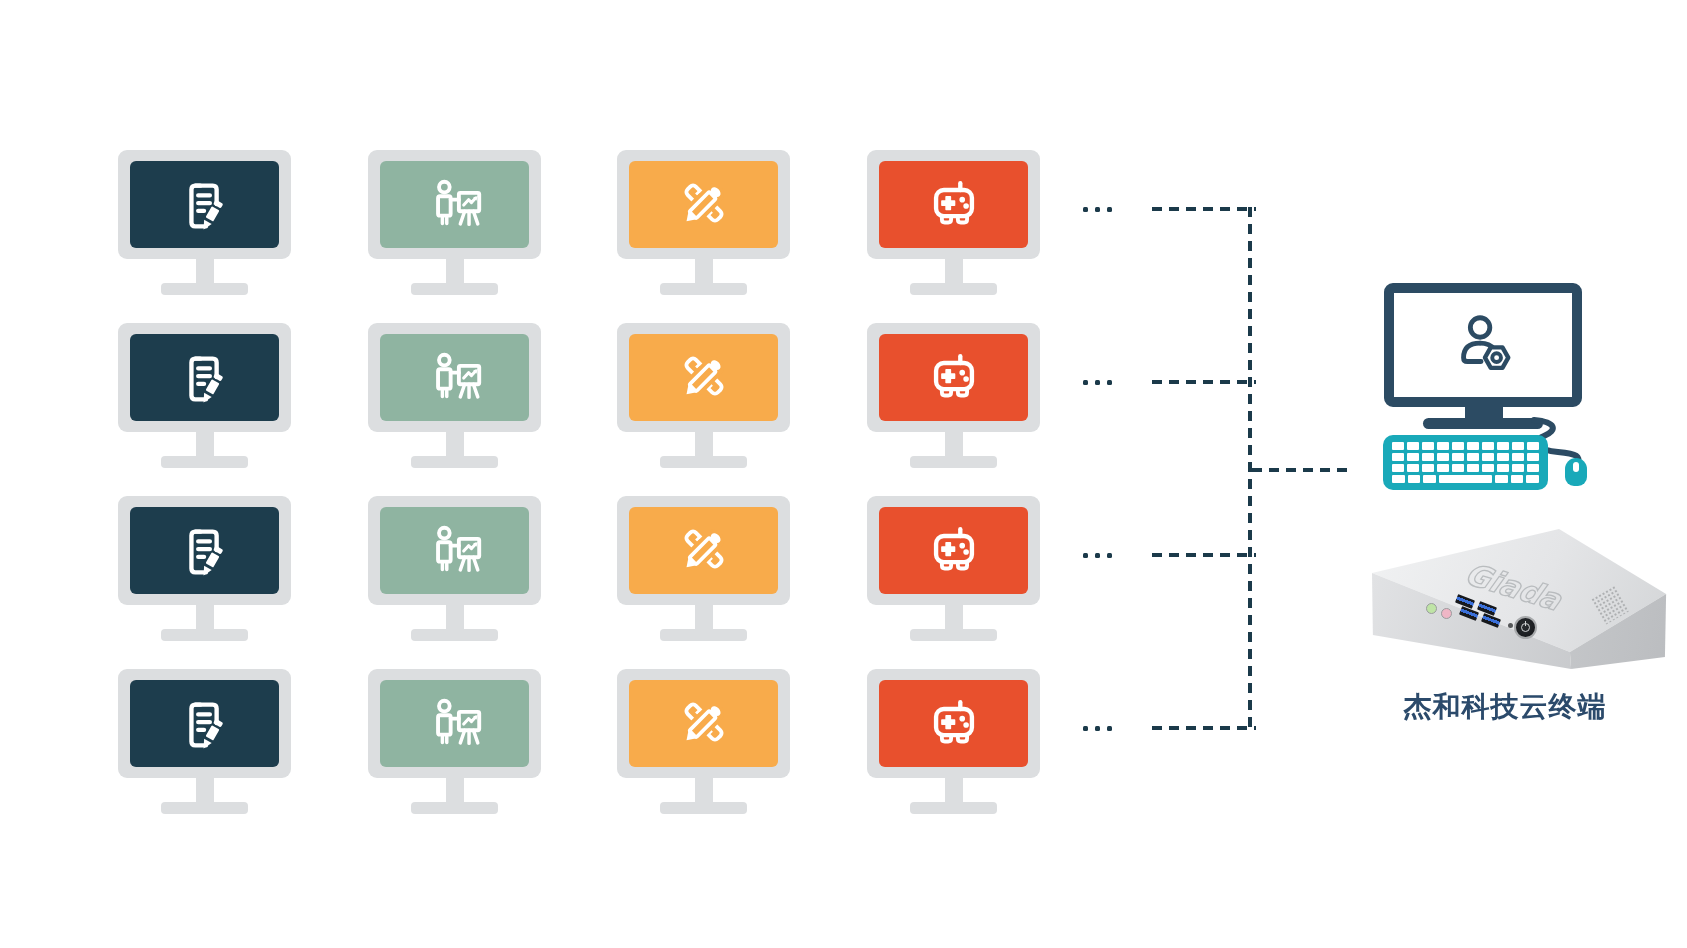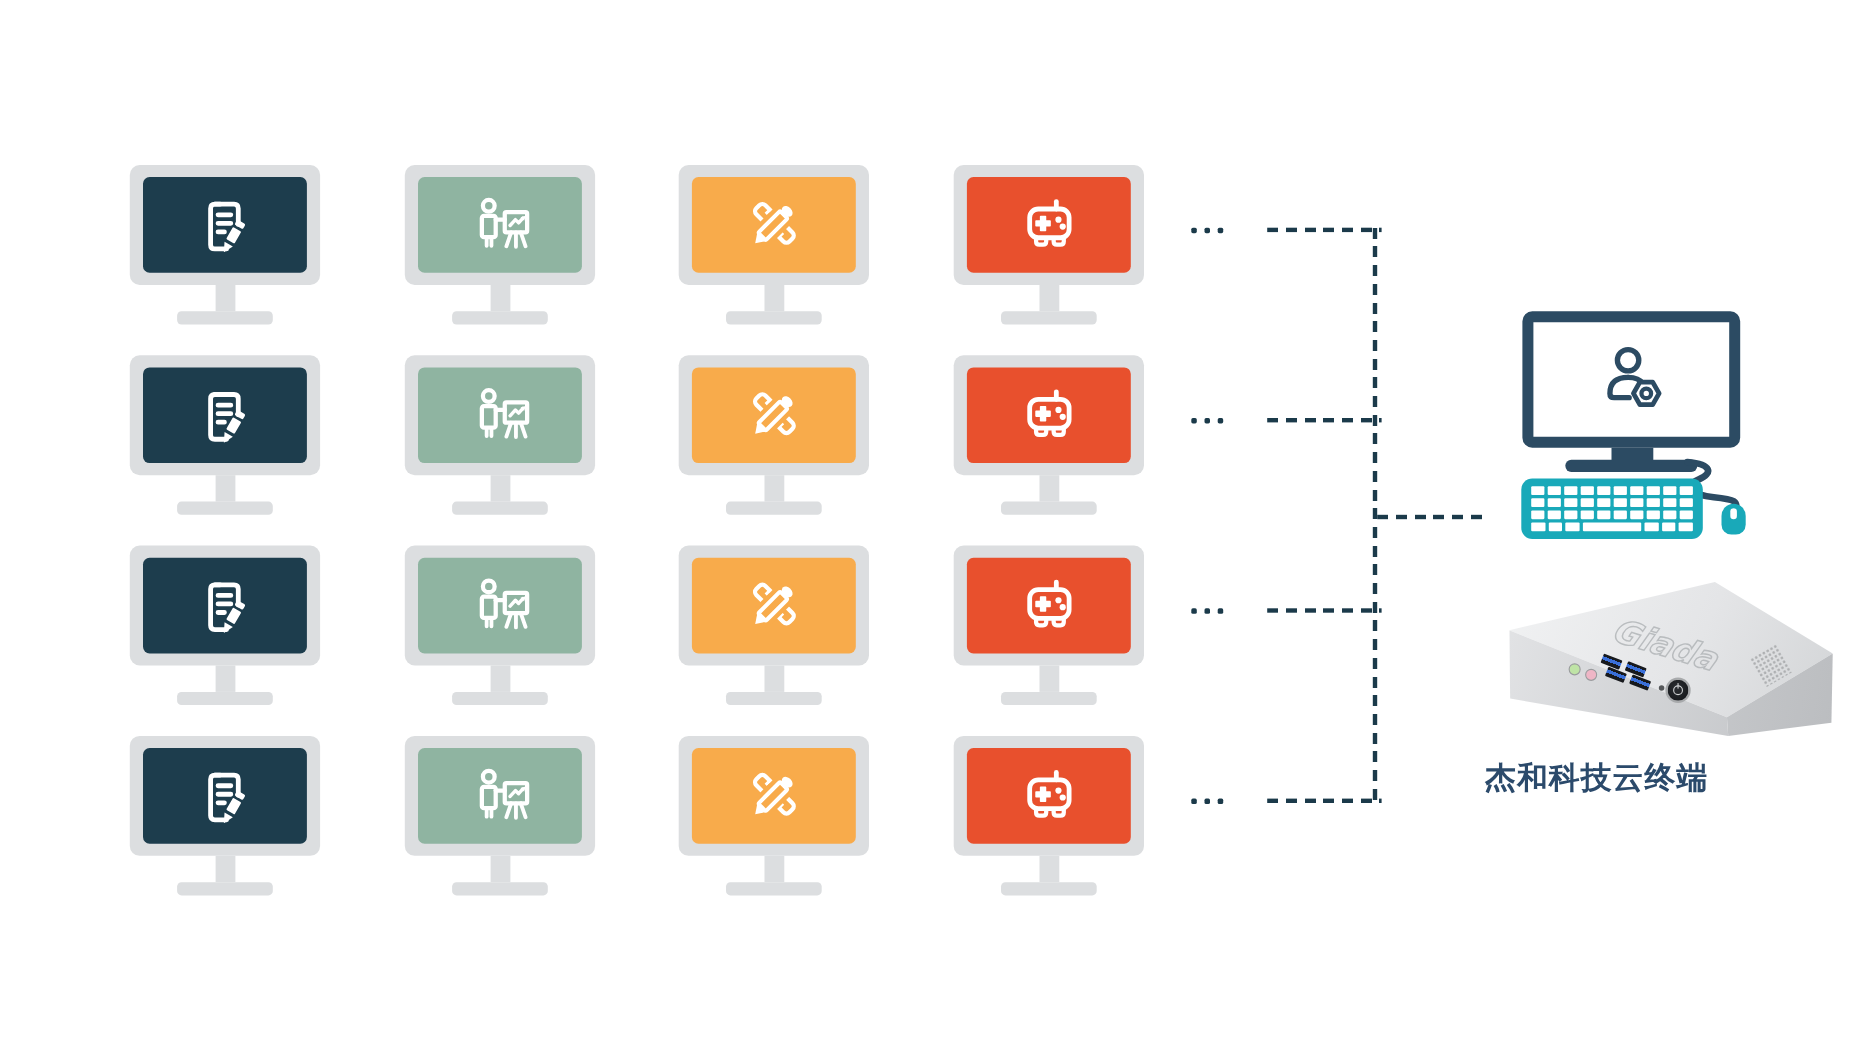--- a/index.html
+++ b/index.html
@@ -53,21 +53,21 @@
   .usb{position:absolute;width:18px;height:9px;border-radius:1px;transform:rotate(21deg);
        background:linear-gradient(180deg,#17191d 28%,#3a6fd8 28% 62%,#17191d 62%);}
   .hole{position:absolute;left:136px;top:95px;width:5px;height:5px;border-radius:50%;background:#56585a;}
   .power{position:absolute;left:142px;top:88px;width:23px;height:23px;border-radius:50%;
          background:radial-gradient(circle at 45% 40%,#2b2e32,#121417);border:2px solid #a8aaac;box-sizing:border-box;}
   .power .ring{position:absolute;left:5px;top:5px;width:9px;height:9px;border:1.7px solid #cfd1d3;
                border-radius:50%;box-sizing:border-box;}
   .power .tick{position:absolute;left:8.6px;top:3px;width:1.8px;height:5px;background:#cfd1d3;}
   .vent{position:absolute;left:224px;top:62px;width:28px;height:30px;transform:rotate(-30deg);
         background-image:radial-gradient(#aeb0b2 1px,transparent 1.3px);background-size:4px 4px;}
-  .device-label{position:absolute;left:1350px;top:688px;width:310px;text-align:left;
+  .device-label{position:absolute;left:1350px;top:688px;width:310px;text-align:center;
                 font-size:28px;font-weight:700;letter-spacing:1px;color:var(--labelcol);}
 </style>
 </head>
 <body>
 
 <svg width="0" height="0" style="position:absolute">
   <defs>
     <symbol id="document-edit-icon" viewBox="0 0 64 64">
       <path d="M22 12 H40 Q44 12 44 16 V31" fill="none" stroke="#fff" stroke-width="4.5" stroke-linecap="round"></path>
       <path d="M27 12 H22 Q18 12 18 16 V50 Q18 54 22 54 H33" fill="none" stroke="#fff" stroke-width="4.5" stroke-linecap="round"></path>

